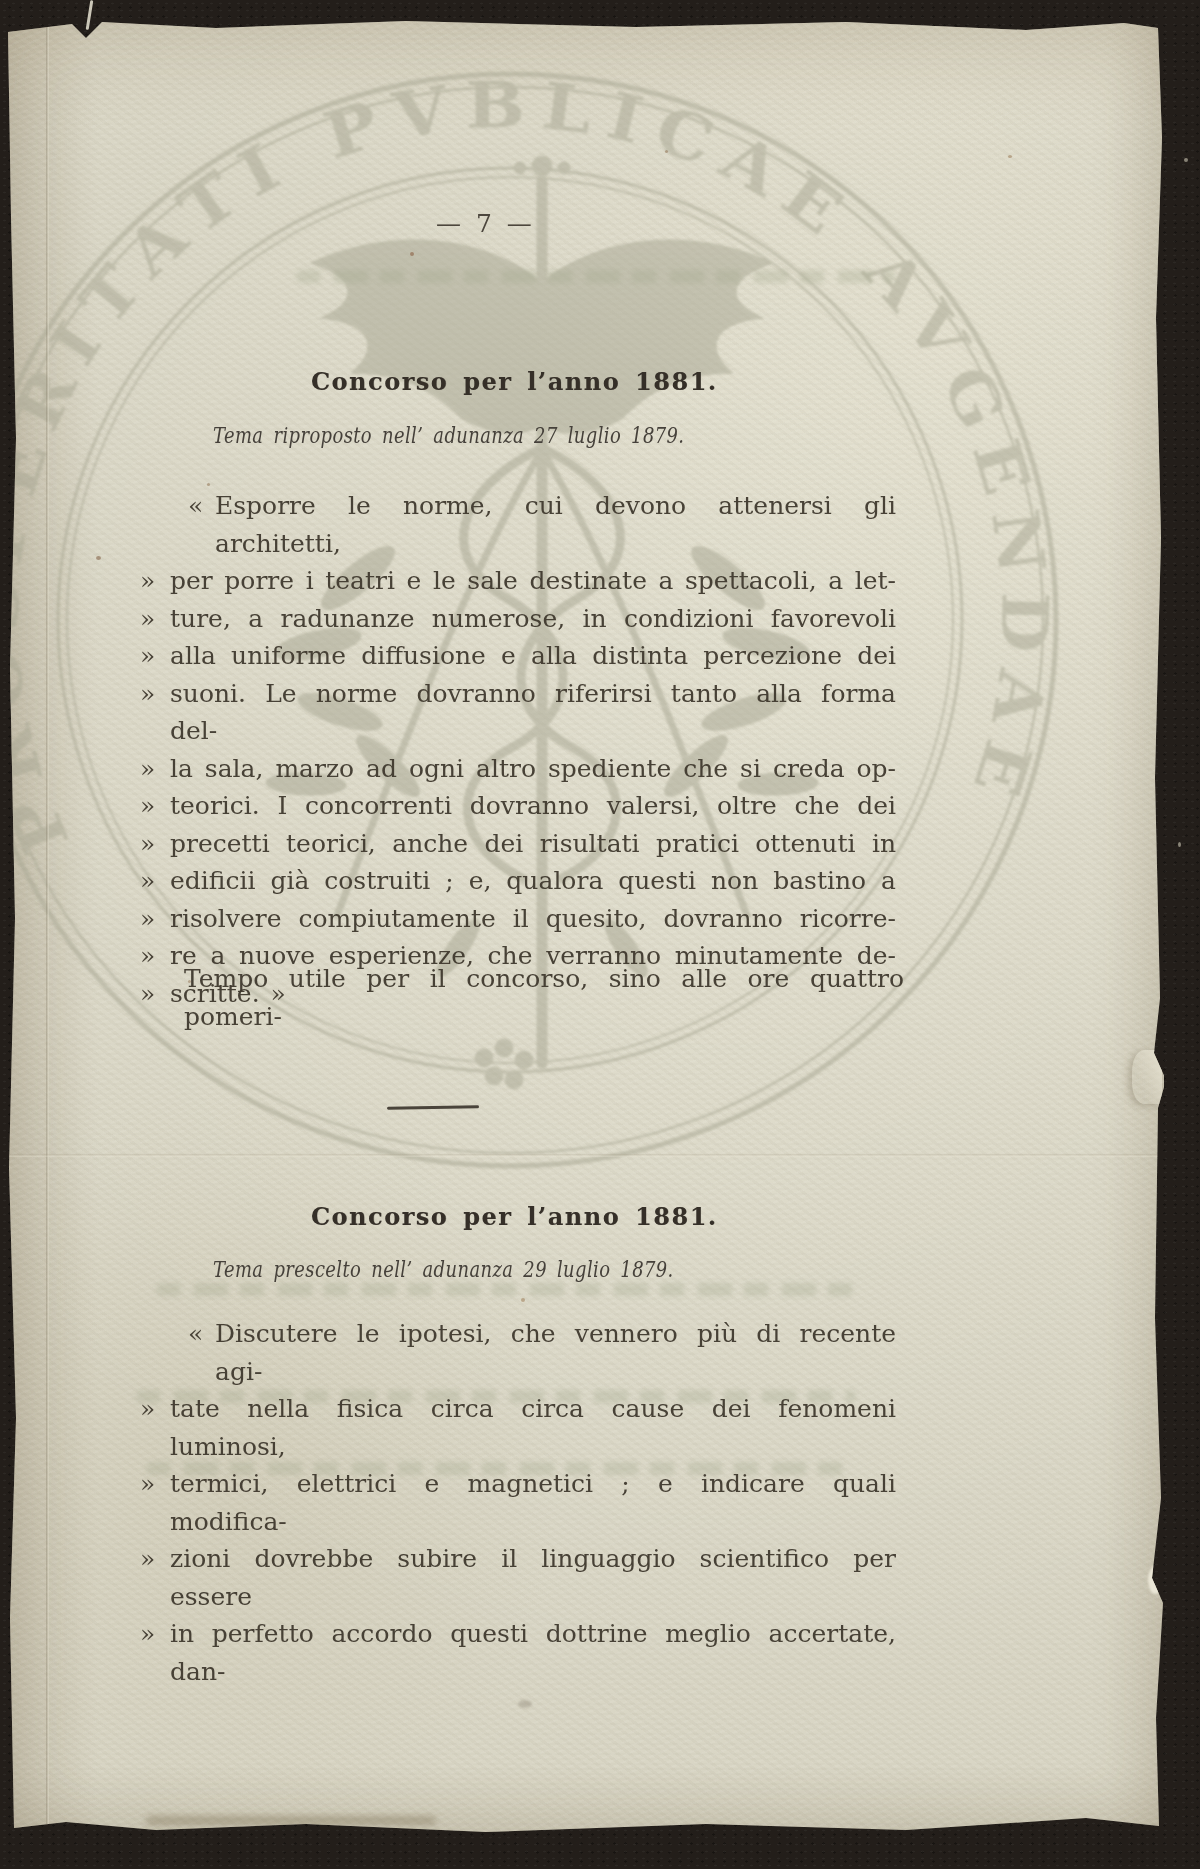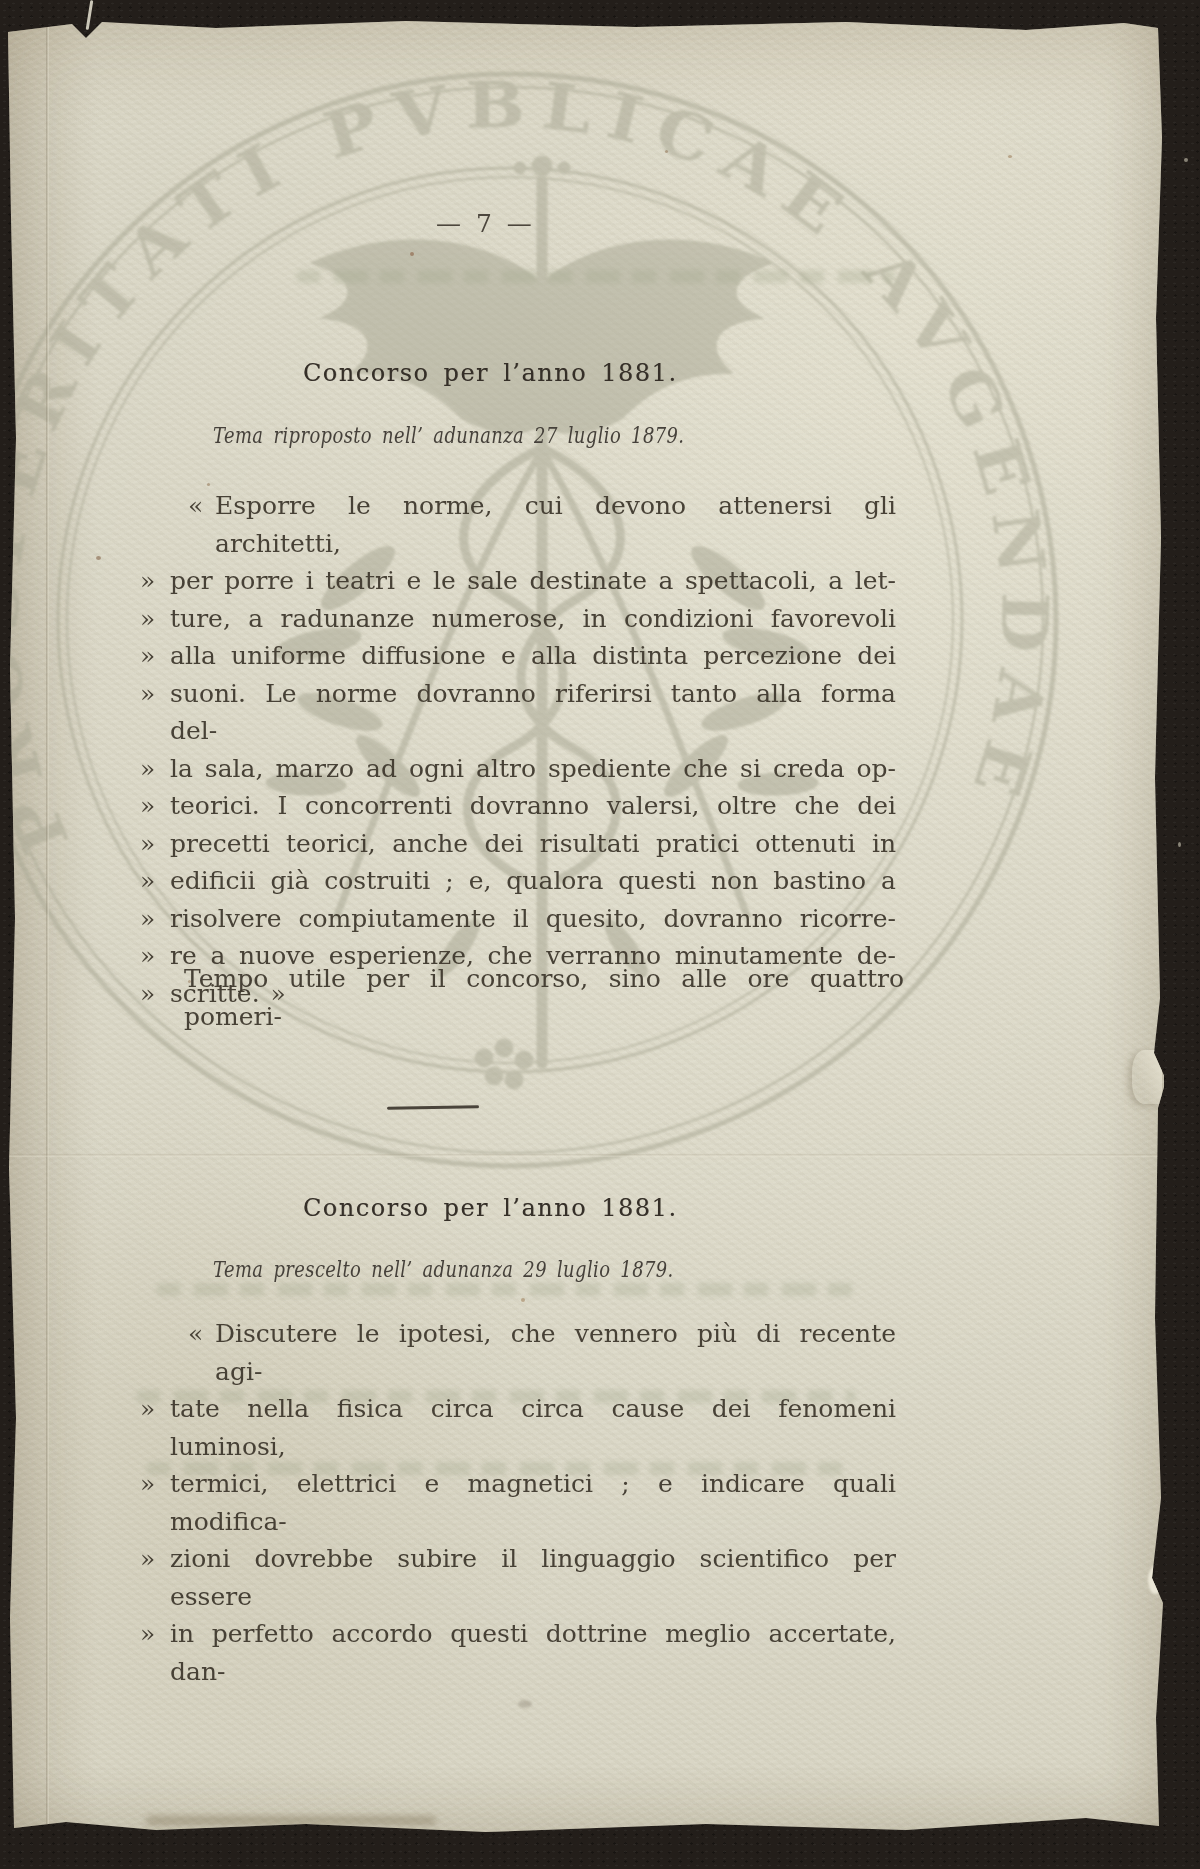--- a/index.html
+++ b/index.html
@@ -60,21 +60,21 @@
   .bottom-smear{position:absolute;left:140px;top:1798px;width:290px;height:9px;z-index:4;
       background:rgba(112,96,70,.35);filter:blur(3px);border-radius:5px;}
 
   .speck{position:absolute;border-radius:50%;z-index:6;}
 
   
   .content{position:absolute;left:124px;top:0;width:766px;height:100%;z-index:5;
       color:rgba(62,55,45,.94);font-size:25px;}
   .content > *{position:absolute;}
   .pageno{left:306px;top:191px;font-size:25px;word-spacing:7px;color:#4c463d;white-space:nowrap;}
-  .heading{margin:4px;font-size:24px;font-weight:normal;letter-spacing:1.5px;word-spacing:5px;
+  .heading{margin:12px;font-size:24px;font-weight:bold;letter-spacing:1.5px;word-spacing:5px;
       color:#352f28;white-space:nowrap;left:169px;
       text-shadow:.4px .4px .5px rgba(53,47,40,.35);}
   .h1{top:337px;} .h2{top:1172px;}
   .subtitle{left:83px;font-style:italic;font-size:23px;white-space:nowrap;color:#45403a;
       transform:scaleX(.78);transform-origin:left center;letter-spacing:.5px;word-spacing:5px;}
   .sub1{top:404px;} .sub2{top:1238px;}
   .quote{left:10px;width:756px;line-height:37.5px;word-spacing:3px;}
   .q1{top:469px;} .q2{top:1297px;}
   .qline{display:flex;}
   .qline .mark{flex:0 0 30px;}

